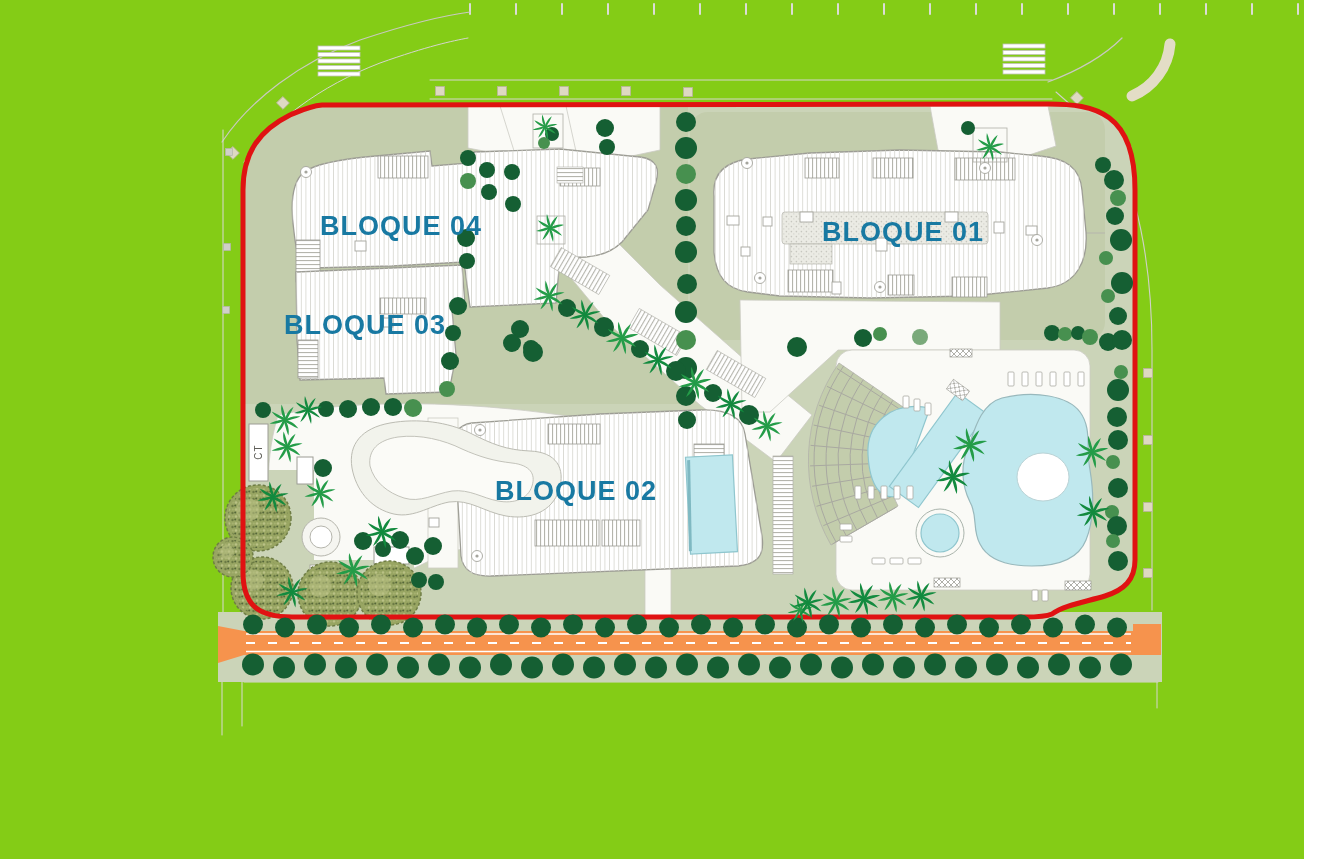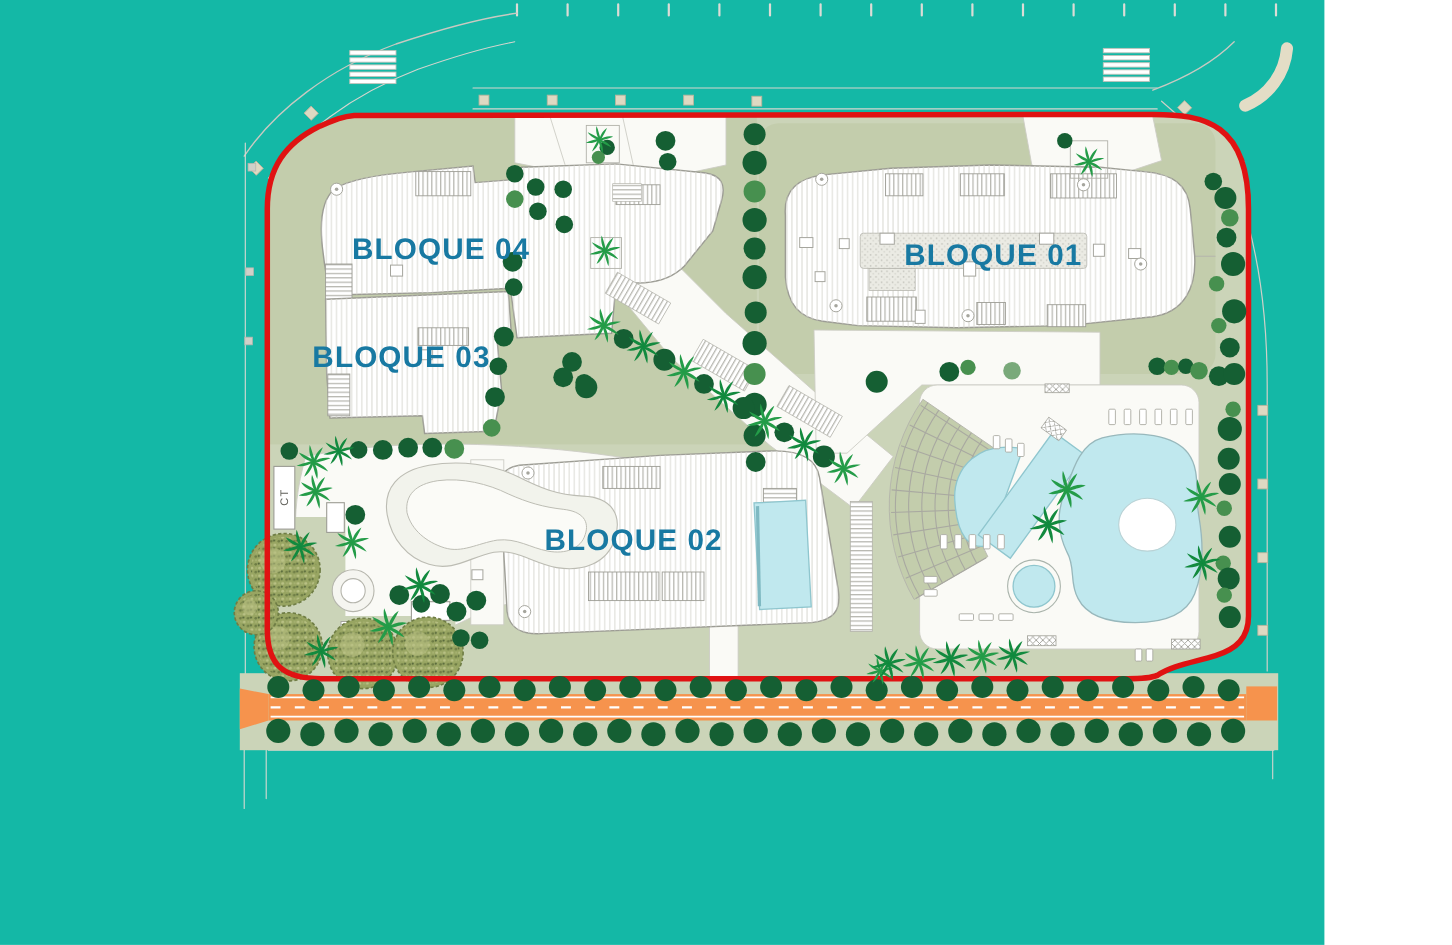--- a/index.html
+++ b/index.html
@@ -1,16 +1,16 @@
 <!DOCTYPE html>
 <html><head>
 <meta charset="utf-8">
 <style>
   html,body{margin:0;padding:0;background:#ffffff;}
-  .stage{position:relative;width:1204px;height:859px;background:#14b8a6;overflow:hidden;
+  .stage{position:relative;width:1304px;height:859px;background:#84cc16;overflow:hidden;
          font-family:"Liberation Sans",sans-serif;}
   .stage svg{position:absolute;left:0;top:0;}
   text.bloque{font-family:"Liberation Sans",sans-serif;font-weight:bold;font-size:27px;
               letter-spacing:1px;}
   text.ct{font-family:"Liberation Sans",sans-serif;font-size:10px;letter-spacing:1px;fill:#5e5e58;}
 </style>
 </head>
 <body>
 
 <div class="stage">

